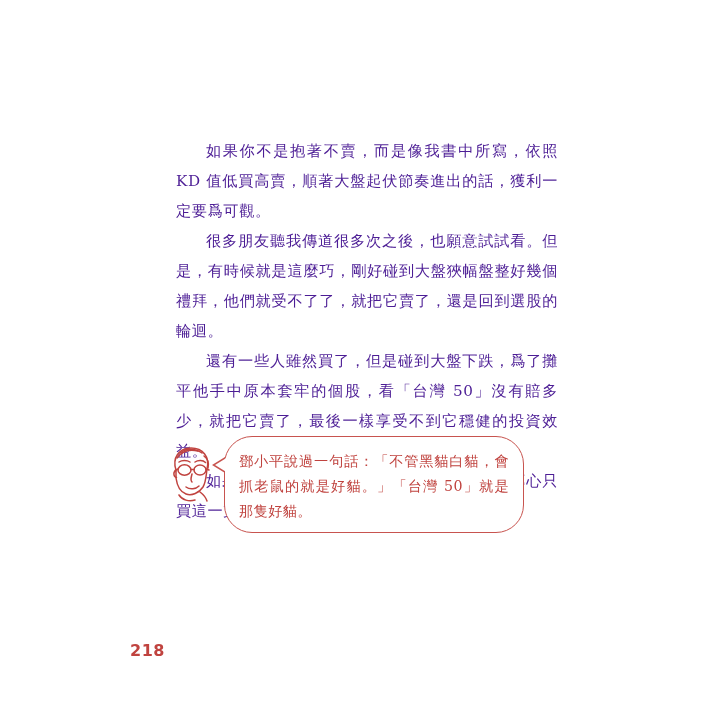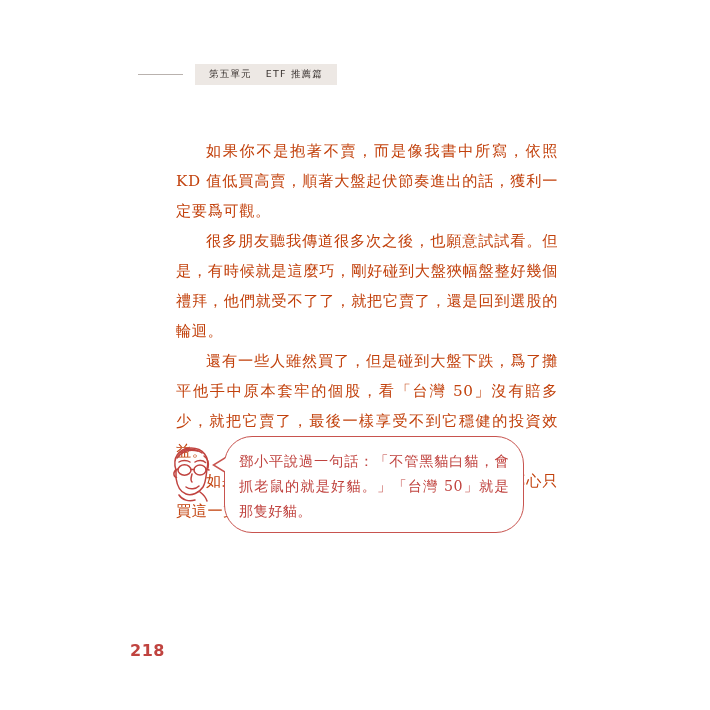--- a/index.html
+++ b/index.html
@@ -59,21 +59,21 @@
     width: 382px;
   }
   .para {
     font-size: 15.2px;
     line-height: 30px;
     letter-spacing: 0.6px;
     text-align: justify;
     text-justify: inter-ideograph;
     margin: 0 0 0 0;
     text-indent: 30px;
-    color: #c2410c;
+    color: #4c1d95;
   }
   .para + .para {
     margin-top: 0px;
   }
 
   
   .callout {
     position: absolute;
     left: 162px;
     top: 436px;
@@ -137,26 +137,20 @@
     font-size: 16px;
     color: #c0433f;
     letter-spacing: 0.5px;
   }
 </style>
 </head>
 <body>
 
 <div class="page">
 
-  <div class="header">
-    <div class="header-rule"></div>
-    <div class="header-chip">
-      <span>第五單元</span><span class="sep"></span><span>ETF 推薦篇</span>
-    </div>
-  </div>
 
   <div class="body-col">
     <p class="para">如果你不是抱著不賣，而是像我書中所寫，依照 KD 值低買高賣，順著大盤起伏節奏進出的話，獲利一定要爲可觀。</p>
     <p class="para">很多朋友聽我傳道很多次之後，也願意試試看。但是，有時候就是這麼巧，剛好碰到大盤狹幅盤整好幾個禮拜，他們就受不了了，就把它賣了，還是回到選股的輪迴。</p>
     <p class="para">還有一些人雖然買了，但是碰到大盤下跌，爲了攤平他手中原本套牢的個股，看「台灣 50」沒有賠多少，就把它賣了，最後一樣享受不到它穩健的投資效益。</p>
     <p class="para">如果你從來都沒買過股票的話，我建議你就專心只買這一支，屆時你一定能夠深深體會它的魅力。</p>
   </div>
 
   <div class="callout">
     <div class="avatar">

